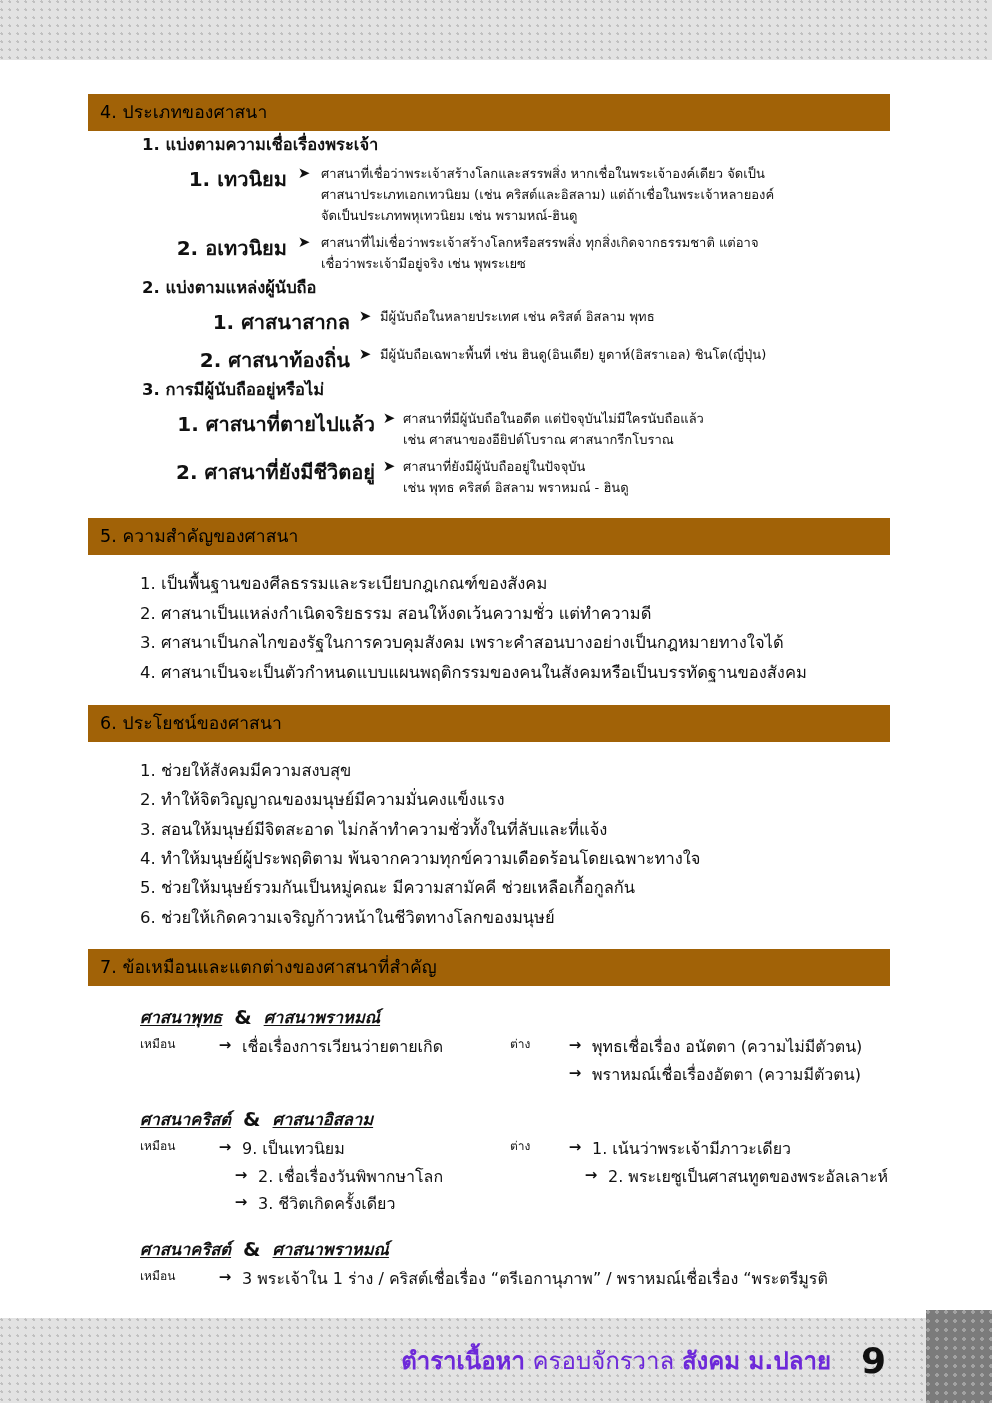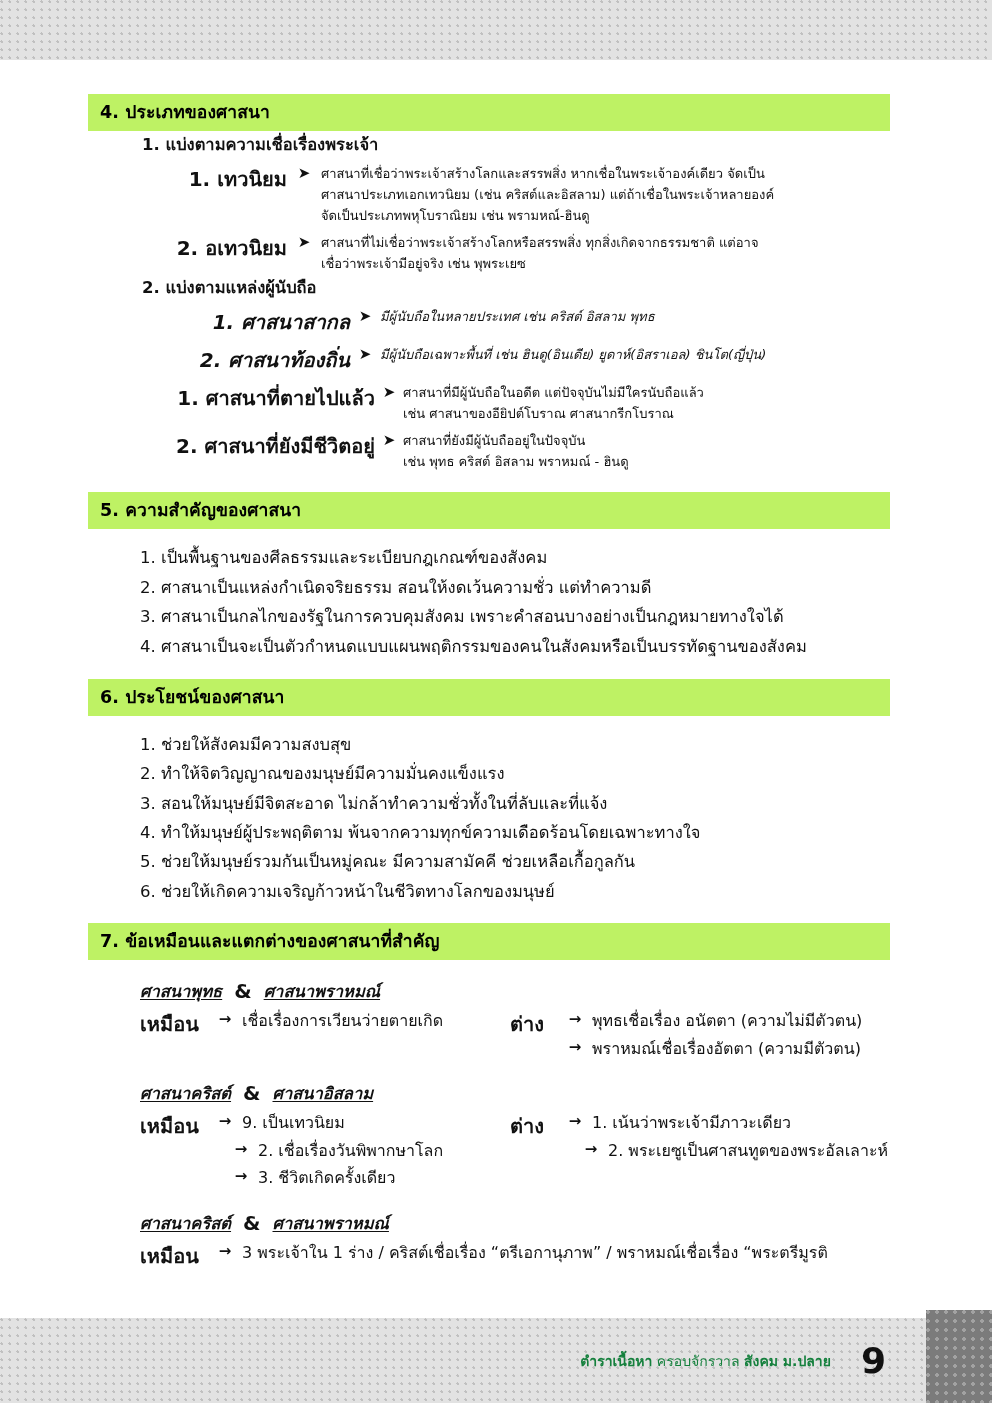--- a/index.html
+++ b/index.html
@@ -50,25 +50,25 @@
     height: 1250px;
   }
 
   .section {
     margin: 0;
   }
 
   .bar {
     margin-left: 88px;
     width: 802px;
-    background: #bef264;
+    background: #a16207;
     box-sizing: border-box;
     padding: 4px 0 5px 12px;
     font-size: 17.5px;
-    font-weight: bold;
+    font-weight: normal;
     color: #000;
     letter-spacing: 0.1px;
   }
 
   .sec4 { margin-top: 34px; }
   .sec5 { margin-top: 20px; }
   .sec6 { margin-top: 18px; }
   .sec7 { margin-top: 17px; }
 
   
@@ -102,21 +102,21 @@
     flex: 1;
   }
 
   
   .g1 { margin-left: 175px; }
   .g1 .pair-label { width: 112px; }
   .g1 .pair-arrow { width: 34px; }
   .g1 .pair-body  { max-width: 580px; }
 
   
-  .g2 { margin-left: 175px; font-style: italic; }
+  .g2 { margin-left: 175px; }
   .g2 .pair-label { width: 175px; }
   .g2 .pair-arrow { width: 30px; }
 
   
   .g3 { margin-left: 175px; }
   .g3 .pair-label { width: 200px; }
   .g3 .pair-arrow { width: 28px; }
 
   .numlist {
     margin: 0;
@@ -152,22 +152,22 @@
   }
 
   .cmp-grid {
     display: flex;
     align-items: flex-start;
   }
   .cmp-col { display: flex; align-items: flex-start; }
   .cmp-col.left  { width: 370px; flex: none; }
   .cmp-col.right { flex: 1; }
   .cmp-key {
-    font-size: 20px;
-    font-weight: bold;
+    font-size: 12px;
+    font-weight: normal;
     flex: none;
     padding-top: 1px;
   }
   .cmp-col.left .cmp-key  { width: 68px; }
   .cmp-col.right .cmp-key { width: 48px; }
   .cmp-items { flex: 1; }
   .cmp-row {
     display: flex;
     align-items: flex-start;
     font-size: 16px;
@@ -188,22 +188,22 @@
     position: absolute;
     left: 0;
     top: 1318px;
     width: 926px;
     height: 85px;
     display: flex;
     align-items: center;
     justify-content: flex-end;
   }
   #footer-text {
-    font-size: 14px;
-    color: #15803d;
+    font-size: 24px;
+    color: #6d28d9;
     white-space: nowrap;
   }
   #footer-text .b { font-weight: bold; }
   #footer-text .t { font-weight: normal; }
   #page-number {
     font-size: 36px;
     font-weight: bold;
     color: #111;
     margin-left: 30px;
     margin-right: 40px;
@@ -224,21 +224,21 @@
 
     <div class="lvl1">1. แบ่งตามความเชื่อเรื่องพระเจ้า</div>
 
     <div class="g1">
       <div class="pairline">
         <div class="pair-label">1. เทวนิยม</div>
         <div class="pair-arrow arrow-chev">➤</div>
         <div class="pair-body">
           <div>ศาสนาที่เชื่อว่าพระเจ้าสร้างโลกและสรรพสิ่ง หากเชื่อในพระเจ้าองค์เดียว จัดเป็น</div>
           <div>ศาสนาประเภทเอกเทวนิยม (เช่น คริสต์และอิสลาม) แต่ถ้าเชื่อในพระเจ้าหลายองค์</div>
-          <div>จัดเป็นประเภทพหุโบราณิยม เช่น พรามหณ์-ฮินดู</div>
+          <div>จัดเป็นประเภทพหุเทวนิยม เช่น พรามหณ์-ฮินดู</div>
         </div>
       </div>
       <div class="pairline">
         <div class="pair-label">2. อเทวนิยม</div>
         <div class="pair-arrow arrow-chev">➤</div>
         <div class="pair-body">
           <div>ศาสนาที่ไม่เชื่อว่าพระเจ้าสร้างโลกหรือสรรพสิ่ง ทุกสิ่งเกิดจากธรรมชาติ  แต่อาจ</div>
           <div>เชื่อว่าพระเจ้ามีอยู่จริง เช่น พุพระเยซ</div>
         </div>
       </div>
@@ -256,20 +256,21 @@
       </div>
       <div class="pairline">
         <div class="pair-label">2. ศาสนาท้องถิ่น</div>
         <div class="pair-arrow arrow-chev">➤</div>
         <div class="pair-body">
           <div>มีผู้นับถือเฉพาะพื้นที่ เช่น ฮินดู(อินเดีย) ยูดาห์(อิสราเอล) ชินโต(ญี่ปุ่น)</div>
         </div>
       </div>
     </div>
 
+    <div class="lvl1">3. การมีผู้นับถืออยู่หรือไม่</div>
 
     <div class="g3">
       <div class="pairline">
         <div class="pair-label">1. ศาสนาที่ตายไปแล้ว</div>
         <div class="pair-arrow arrow-chev">➤</div>
         <div class="pair-body">
           <div>ศาสนาที่มีผู้นับถือในอดีต แต่ปัจจุบันไม่มีใครนับถือแล้ว</div>
           <div>เช่น ศาสนาของอียิปต์โบราณ ศาสนากรีกโบราณ</div>
         </div>
       </div>

